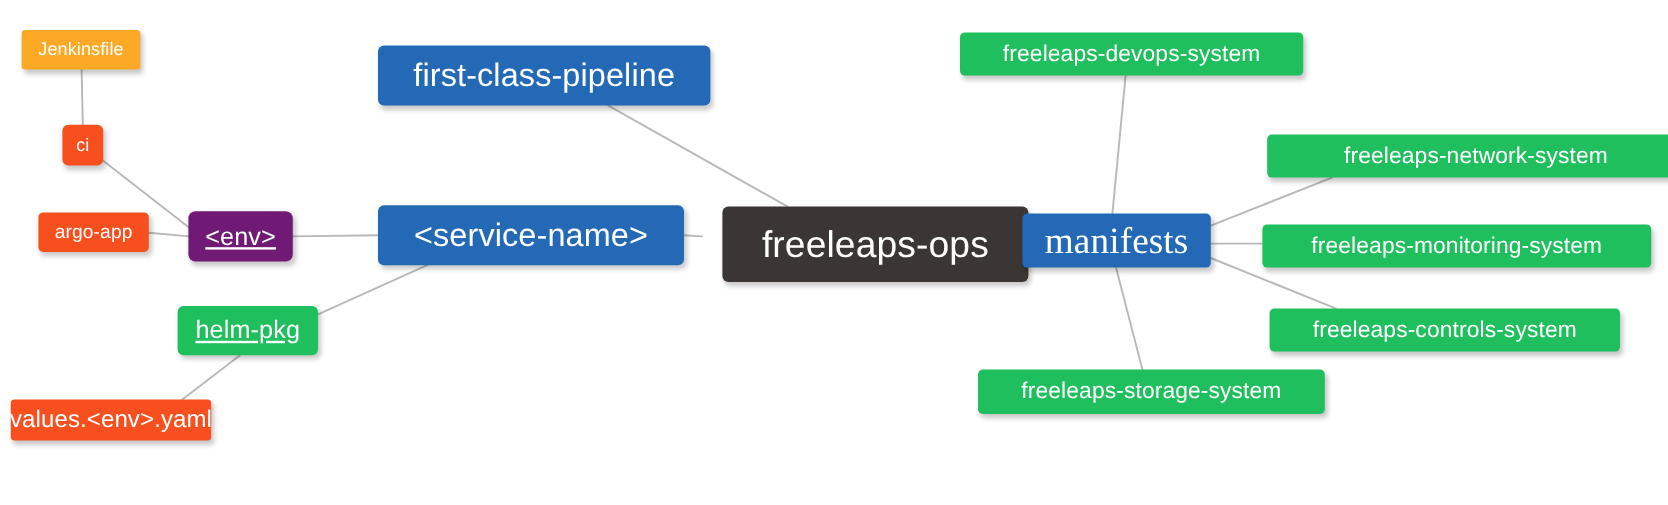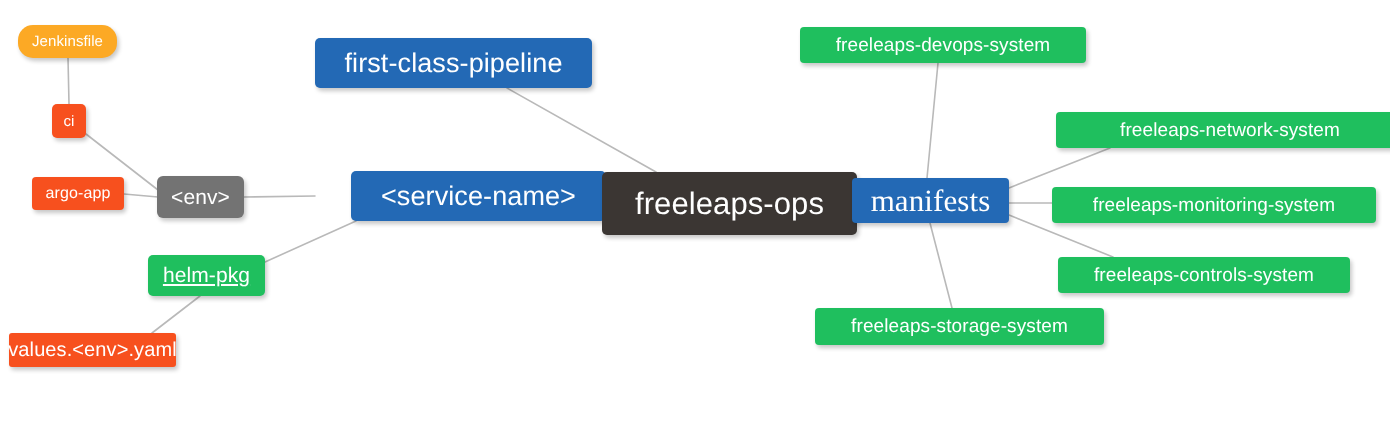--- a/index.html
+++ b/index.html
@@ -59,39 +59,39 @@
       <line x1="570" y1="196" x2="585" y2="197" stroke="#b9b9b9" stroke-width="1.6" stroke-linecap="round"></line>
       <line x1="507" y1="88" x2="656" y2="172" stroke="#b9b9b9" stroke-width="1.6" stroke-linecap="round"></line>
       <line x1="840" y1="200" x2="852" y2="200" stroke="#b9b9b9" stroke-width="1.6" stroke-linecap="round"></line>
       <line x1="927" y1="178" x2="938" y2="63" stroke="#b9b9b9" stroke-width="1.6" stroke-linecap="round"></line>
       <line x1="1009" y1="188" x2="1110" y2="148" stroke="#b9b9b9" stroke-width="1.6" stroke-linecap="round"></line>
       <line x1="1009" y1="203" x2="1052" y2="203" stroke="#b9b9b9" stroke-width="1.6" stroke-linecap="round"></line>
       <line x1="1009" y1="215" x2="1113" y2="257" stroke="#b9b9b9" stroke-width="1.6" stroke-linecap="round"></line>
       <line x1="930" y1="223" x2="952" y2="308" stroke="#b9b9b9" stroke-width="1.6" stroke-linecap="round"></line>
     </svg>
   <div id="node-layer">
-      <div class="node" style="left: 18px; top: 25px; width: 99px; height: 33px; background: rgb(252, 169, 37); font-size: 15px; border-radius: 15px;">
+      <div class="node" style="left: 18px; top: 25px; width: 99px; height: 33px; background: rgb(252, 169, 37); font-size: 15px; border-radius: 3px;">
         <span class="node-label">Jenkinsfile</span>
       </div>
       <div class="node" style="left: 52px; top: 104px; width: 34px; height: 34px; background: rgb(247, 80, 30); font-size: 15px; border-radius: 5px;">
         <span class="node-label">ci</span>
       </div>
       <div class="node" style="left: 32px; top: 177px; width: 92px; height: 33px; background: rgb(247, 80, 30); font-size: 16px; border-radius: 4px;">
         <span class="node-label">argo-app</span>
       </div>
-      <div class="node" style="left: 157px; top: 176px; width: 87px; height: 42px; background: #737373; font-size: 21px; border-radius: 6px;">
+      <div class="node" style="left: 157px; top: 176px; width: 87px; height: 42px; background: #701a75; font-size: 21px; border-radius: 6px; text-decoration: underline;">
         <span class="node-label">&lt;env&gt;</span>
       </div>
       <div class="node" style="left: 148px; top: 255px; width: 117px; height: 41px; background: rgb(31, 191, 94); font-size: 21px; border-radius: 5px; text-decoration: underline;">
         <span class="node-label">helm-pkg</span>
       </div>
       <div class="node" style="left: 9px; top: 333px; width: 167px; height: 34px; background: rgb(247, 80, 30); font-size: 20px; border-radius: 3px;">
         <span class="node-label">values.&lt;env&gt;.yaml</span>
       </div>
-      <div class="node" style="left: 315px; top: 171px; width: 255px; height: 50px; background: rgb(35, 105, 181); font-size: 27px; border-radius: 5px; margin-left: 36px;">
+      <div class="node" style="left: 315px; top: 171px; width: 255px; height: 50px; background: rgb(35, 105, 181); font-size: 27px; border-radius: 5px;">
         <span class="node-label">&lt;service-name&gt;</span>
       </div>
       <div class="node" style="left: 315px; top: 38px; width: 277px; height: 50px; background: rgb(35, 105, 181); font-size: 27px; border-radius: 5px;">
         <span class="node-label">first-class-pipeline</span>
       </div>
       <div class="node" style="left: 585px; top: 172px; width: 255px; height: 63px; background: rgb(59, 54, 51); font-size: 31px; border-radius: 5px; margin-left: 17px;">
         <span class="node-label">freeleaps-ops</span>
       </div>
       <div class="node" style="left: 852px; top: 178px; width: 157px; height: 45px; background: rgb(35, 105, 181); font-size: 31px; border-radius: 4px; font-family: Liberation Serif, serif;">
         <span class="node-label">manifests</span>

